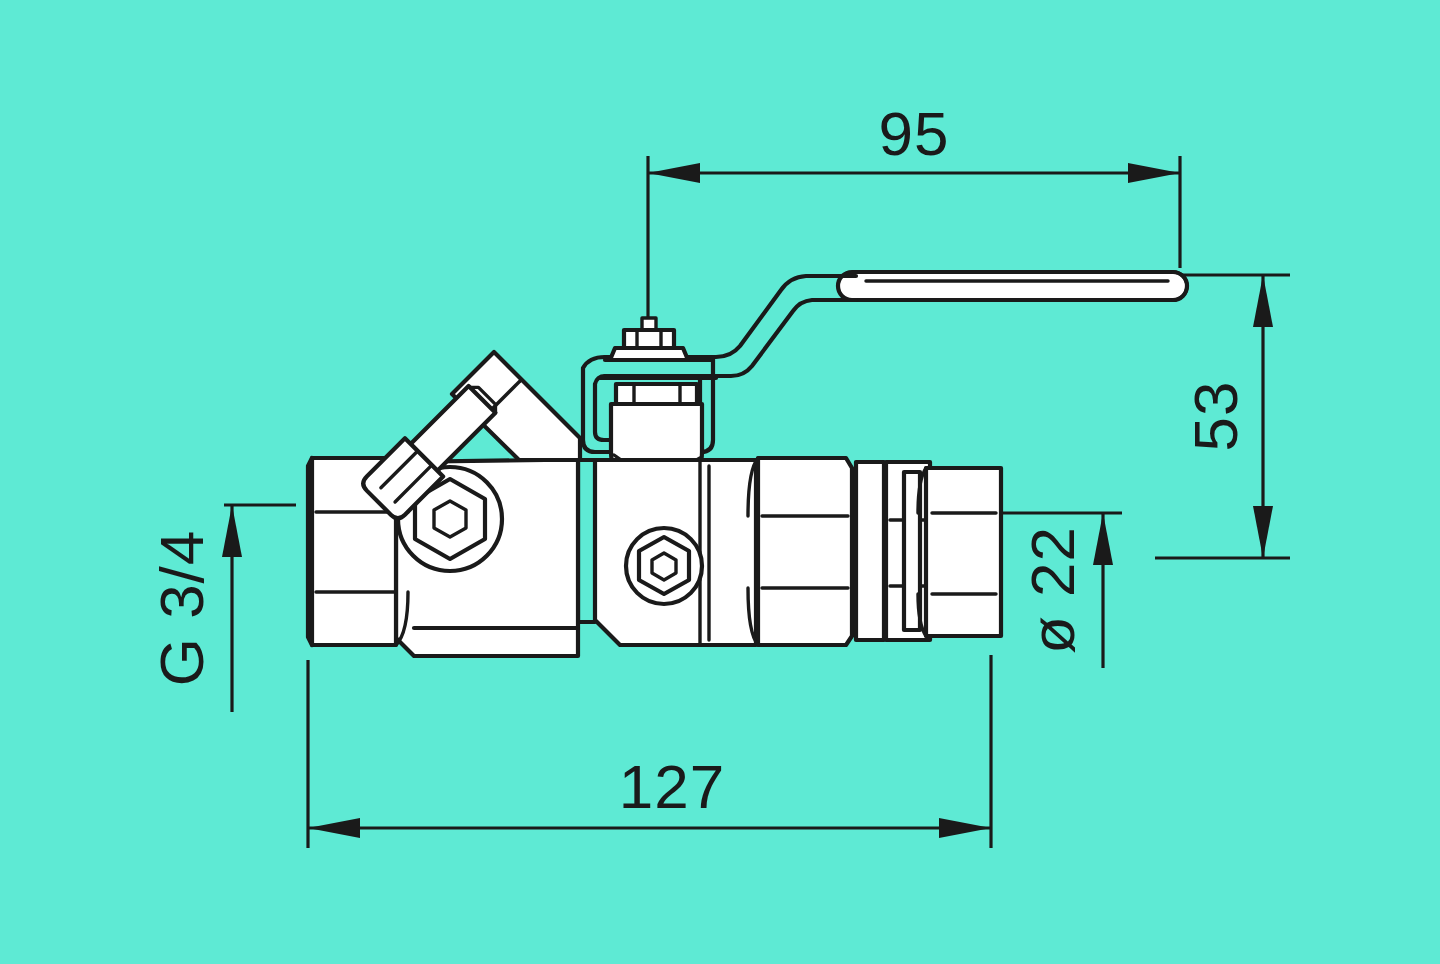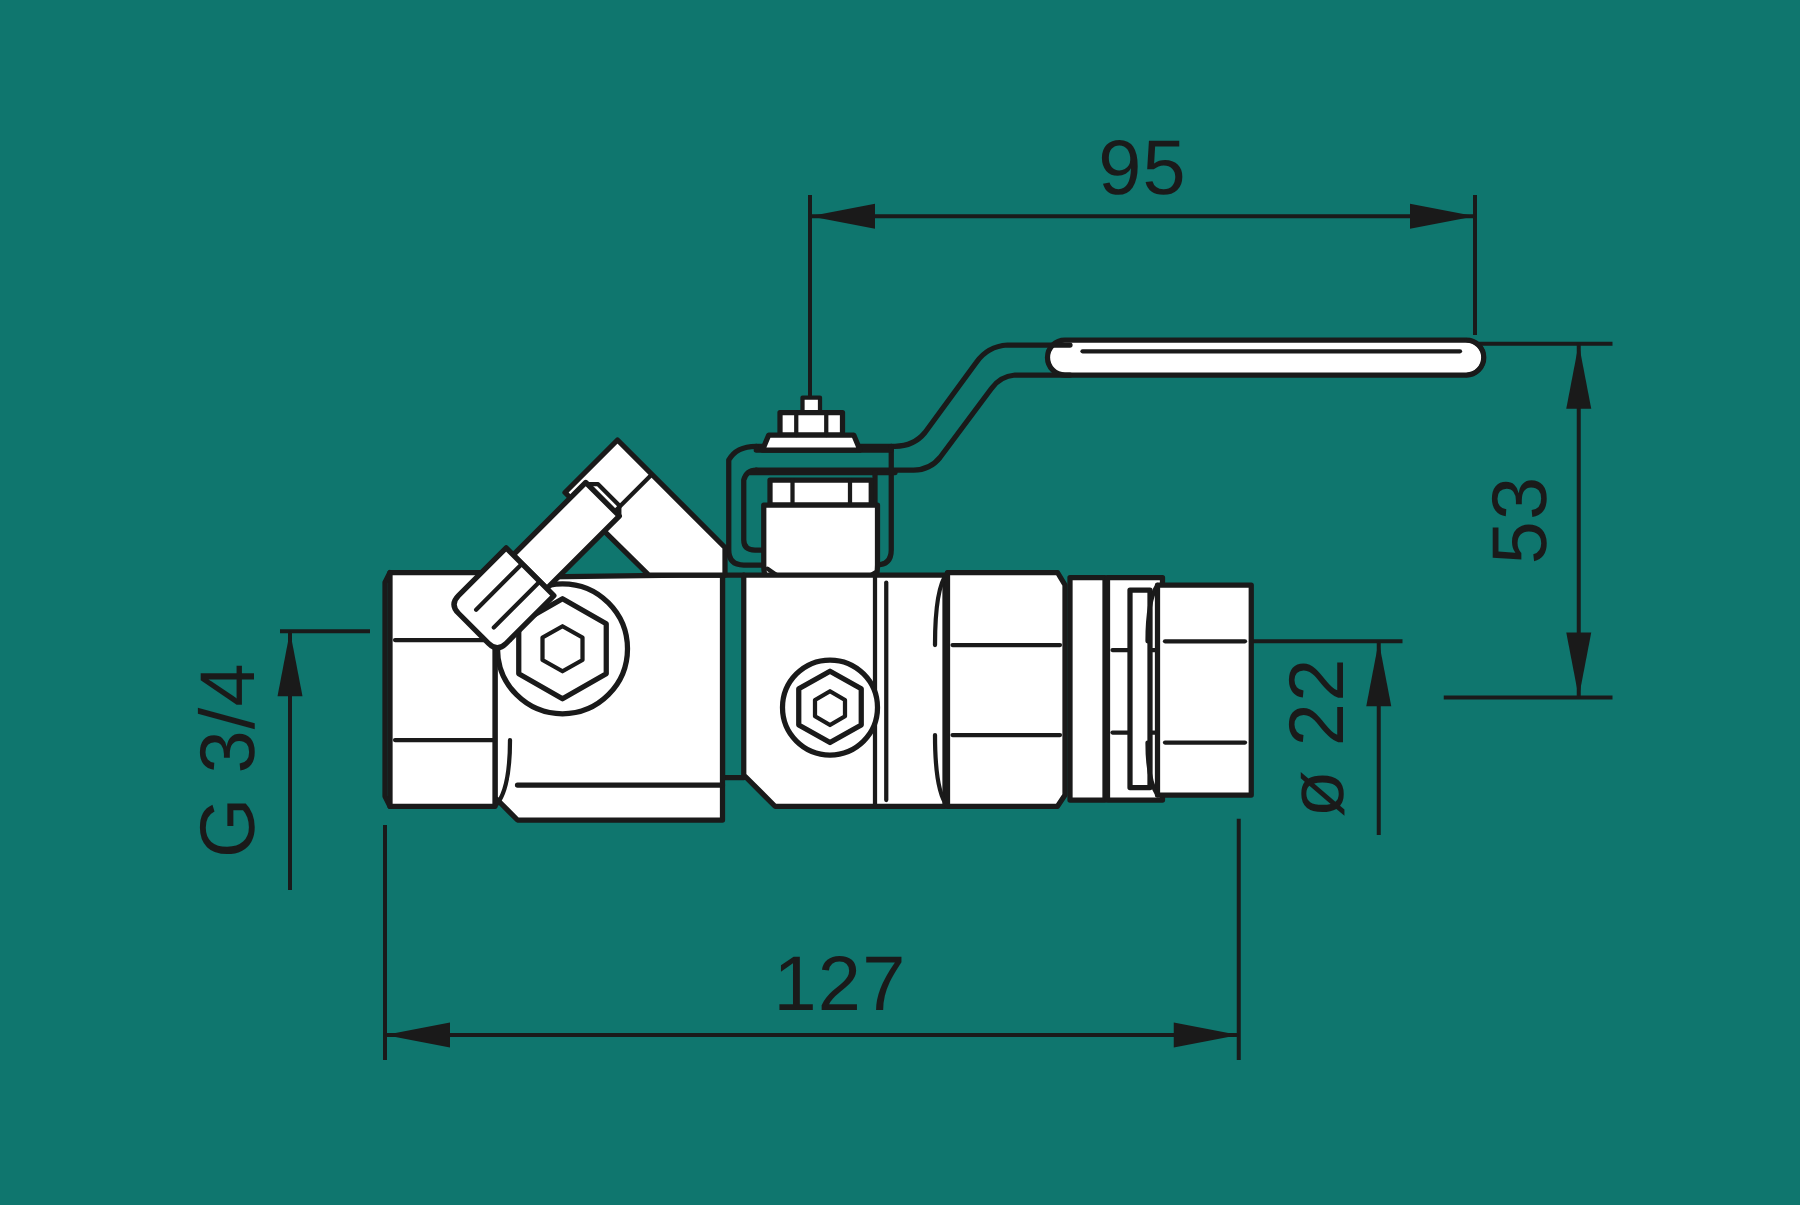--- a/index.html
+++ b/index.html
@@ -11,21 +11,21 @@
   body {
     width: 1440px;
     height: 964px;
     font-family: "Liberation Sans", sans-serif;
     overflow: hidden;
   }
   #drawing-root {
     position: relative;
     width: 1440px;
     height: 964px;
-    background: #0f766e;
+    background: #5eead4;
   }
   svg.sheet {
     display: block;
     width: 1440px;
     height: 964px;
   }
   .part-line {
     fill: none;
     stroke: #1a1a1a;
     stroke-width: 4.2;

